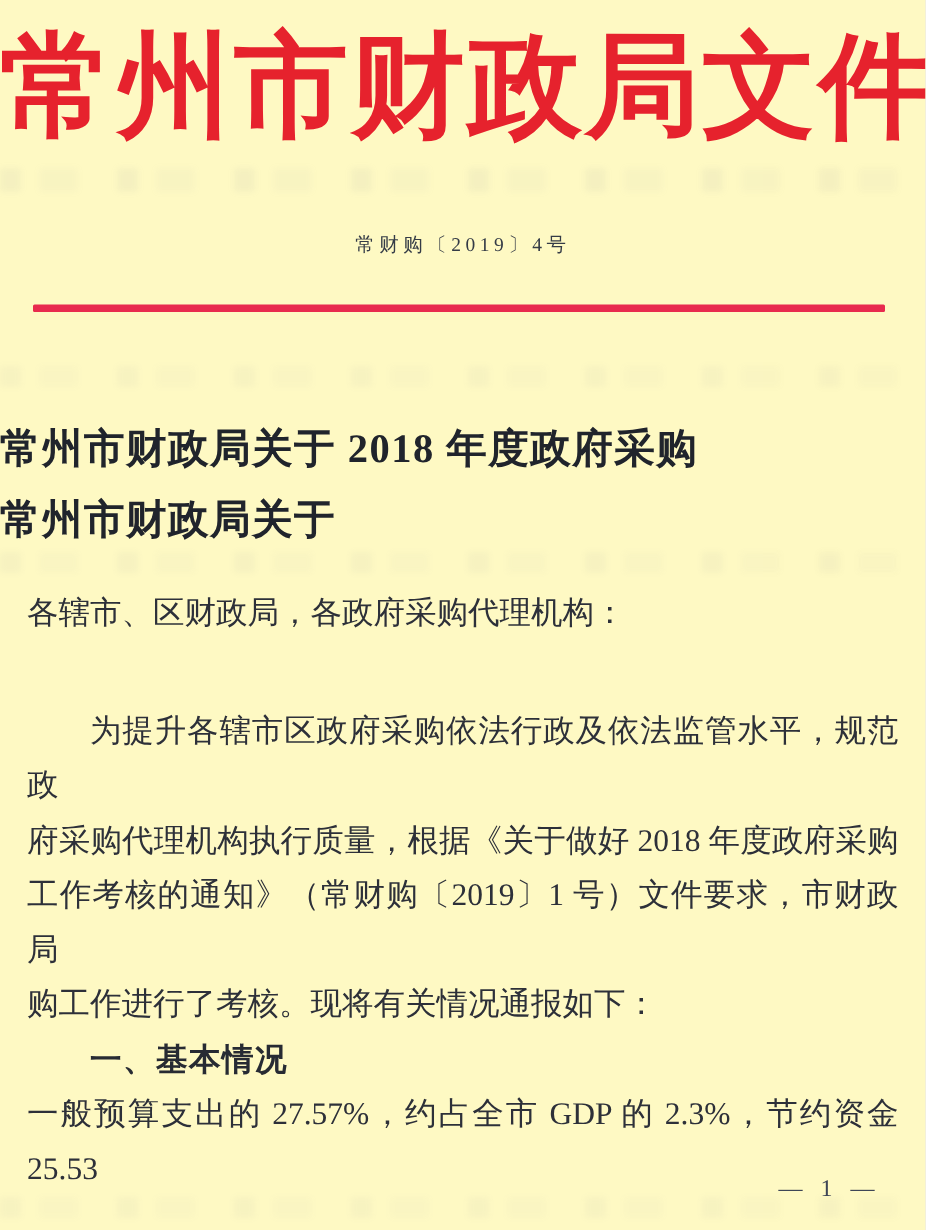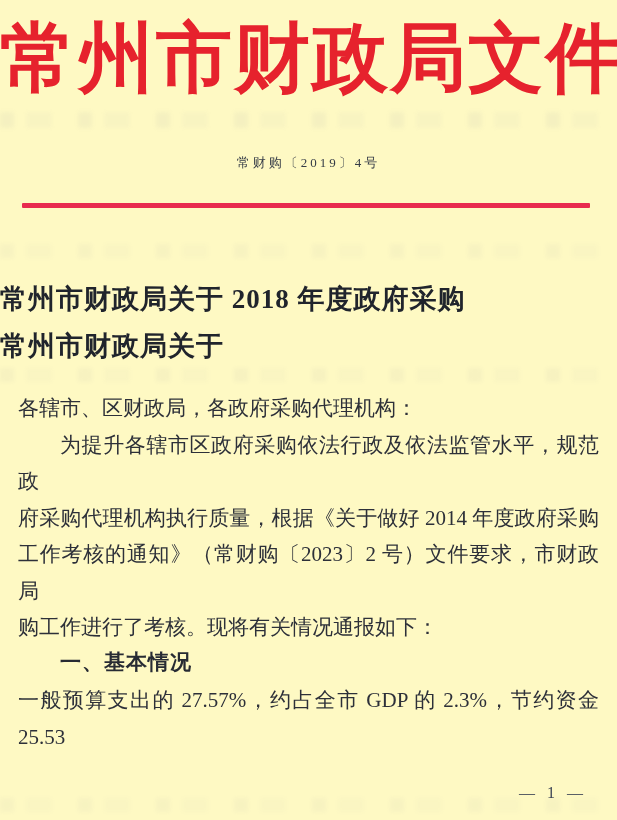--- a/index.html
+++ b/index.html
@@ -91,23 +91,23 @@
     font-size: 21px;
     line-height: 36.5px;
     color: var(--body-text, #2d3039);
   }
   .line { white-space: nowrap; }
   .line.jf {
     white-space: normal;
     text-align: justify;
     text-align-last: justify;
   }
-  .line.indent { text-indent: 2em; }
+  .line.indent { text-indent: 2em; margin-top: 42px; }
   .section-heading {
-    font-family: Liberation Mono, monospace;
+    font-family: Liberation Serif, serif;
     font-weight: 700;
     text-indent: 2em;
     color: #272b33;
     letter-spacing: 1px;
   }
   .page-number {
     position: absolute;
     top: 784px;
     right: 30px;
     font-size: 16px;
@@ -133,22 +133,22 @@
 
   <div class="doc-title">
     <div>常州市财政局关于 2018 年度政府采购</div>
     <div>常州市财政局关于</div>
   </div>
 
   <div class="body-block">
     <div class="line">各辖市、区财政局，各政府采购代理机构：</div>
 
     <div class="line jf indent">为提升各辖市区政府采购依法行政及依法监管水平，规范政</div>
-    <div class="line jf">府采购代理机构执行质量，根据《关于做好 2014 年度政府采购</div>
-    <div class="line jf">工作考核的通知》（常财购〔2023〕2 号）文件要求，市财政局</div>
+    <div class="line jf">府采购代理机构执行质量，根据《关于做好 2018 年度政府采购</div>
+    <div class="line jf">工作考核的通知》（常财购〔2019〕1 号）文件要求，市财政局</div>
     <div class="line">购工作进行了考核。现将有关情况通报如下：</div>
 
     <div class="line section-heading">一、基本情况</div>
 
     <div class="line jf">一般预算支出的 27.57%，约占全市 GDP 的 2.3%，节约资金 25.53</div>
 
   </div>
 
   <div class="page-number">— 1 —</div>
 

